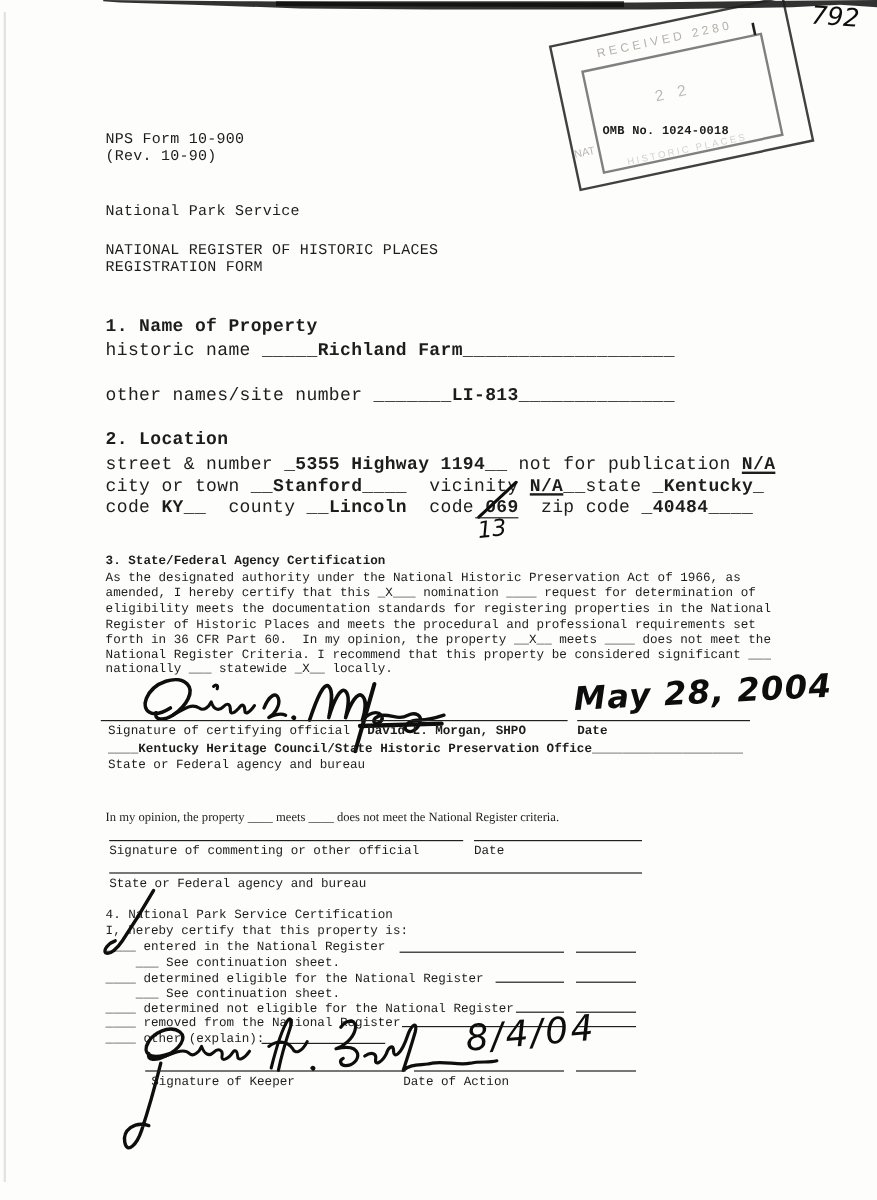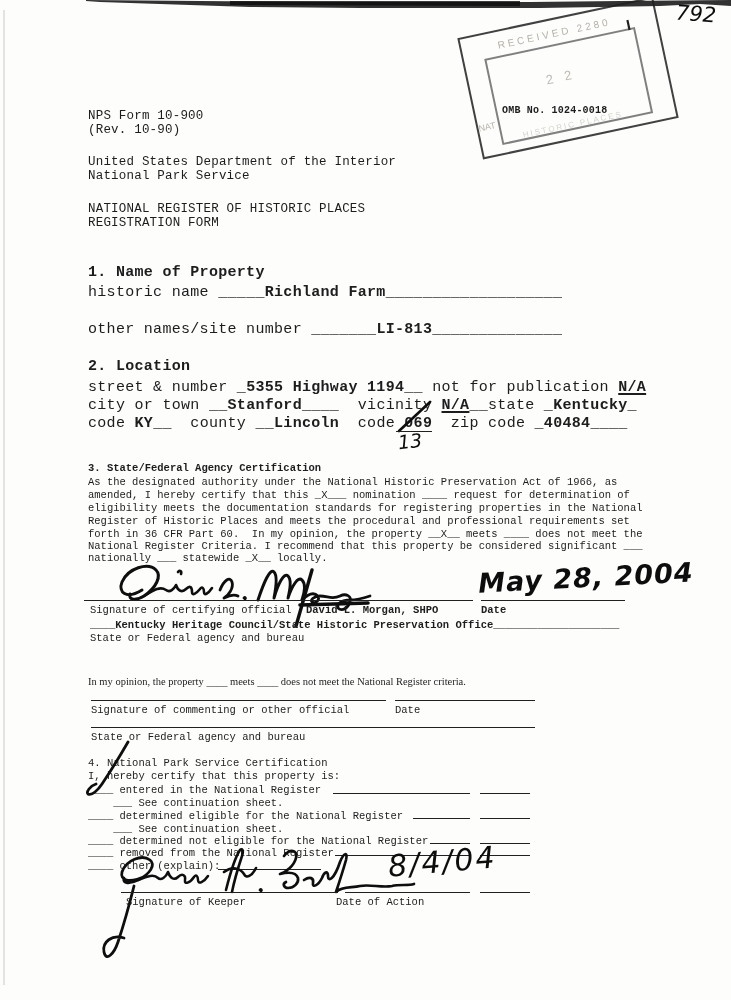--- a/index.html
+++ b/index.html
@@ -42,21 +42,20 @@
     <div class="stamp-faint" style="left:36px;top:8px;font-size:10px;letter-spacing:3px;opacity:.8;">RECEIVED 2280</div>
     <div class="stamp-faint" style="left:166px;top:12px;font-size:15px;color:#1f1f1f;font-weight:bold;">I</div>
     <div class="stamp-faint" style="left:76px;top:50px;font-size:13px;letter-spacing:4px;opacity:.7;">2 2</div>
     <div class="stamp-faint" style="left:0px;top:86px;font-size:9px;opacity:.75;">NAT</div>
     <div class="stamp-faint" style="left:42px;top:102px;font-size:8px;letter-spacing:2px;opacity:.45;">HISTORIC PLACES</div>
   </div>
 
   <div class="row s-md" style="left:88px;top:109px;">NPS Form 10-900</div>
   <div class="row s-md" style="left:88px;top:123px;">(Rev. 10-90)</div>
   <div class="row s-md b" style="left:502px;top:105px;font-size:10px;">OMB No. 1024-0018</div>
-  <div class="row s-md" style="left:88px;top:155px;">United States Department of the Interior</div>
   <div class="row s-md" style="left:88px;top:169px;">National Park Service</div>
   <div class="row s-md" style="left:88px;top:202px;">NATIONAL REGISTER OF HISTORIC PLACES</div>
   <div class="row s-md" style="left:88px;top:216px;">REGISTRATION FORM</div>
 
   <div class="row s-lg b" style="left:88px;top:264px;">1. Name of Property</div>
   <div class="row s-lg" style="left:88px;top:284px;"><span>historic name </span><span>_____</span><span class="b">Richland Farm</span><span>___________________</span></div>
   <div class="row s-lg" style="left:88px;top:321px;"><span>other names/site number </span><span>_______</span><span class="b">LI-813</span><span>______________</span></div>
 
   <div class="row s-lg b" style="left:88px;top:358px;">2. Location</div>
   <div class="row s-lg" style="left:88px;top:379px;"><span>street &amp; number </span><span>_</span><span class="b">5355 Highway 1194</span><span>__</span><span> not for publication </span><span class="b u">N/A</span></div>

